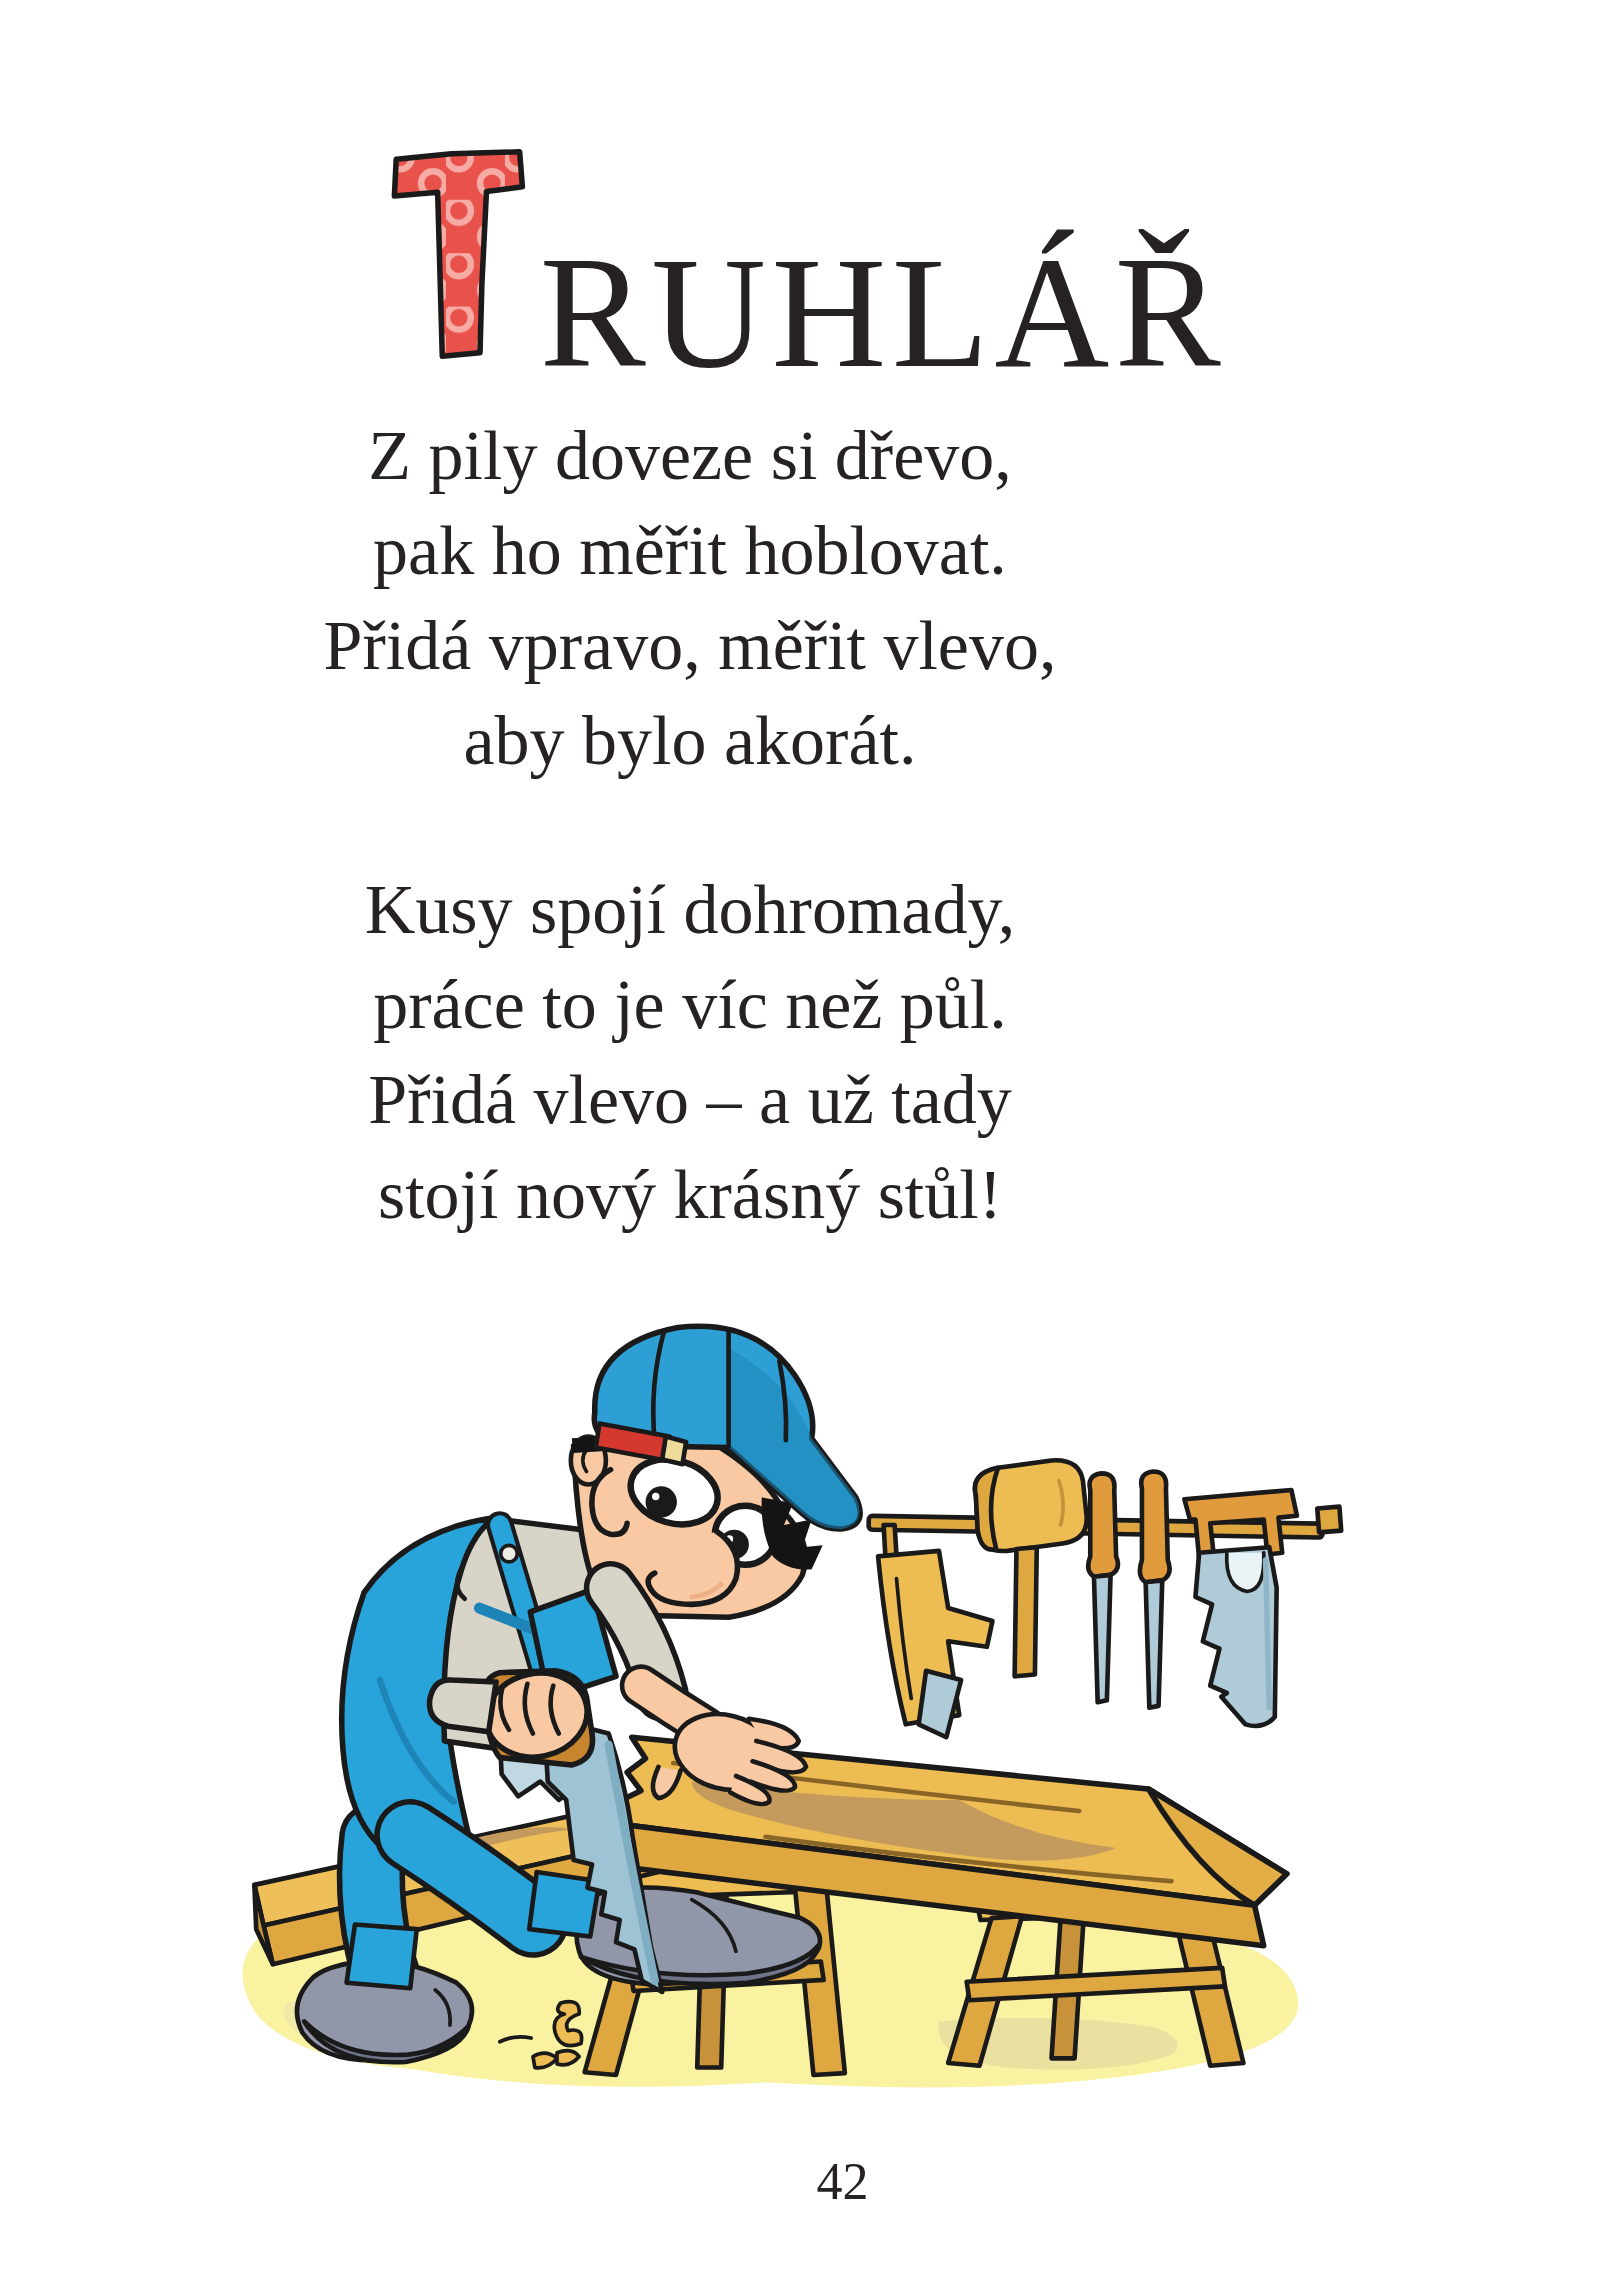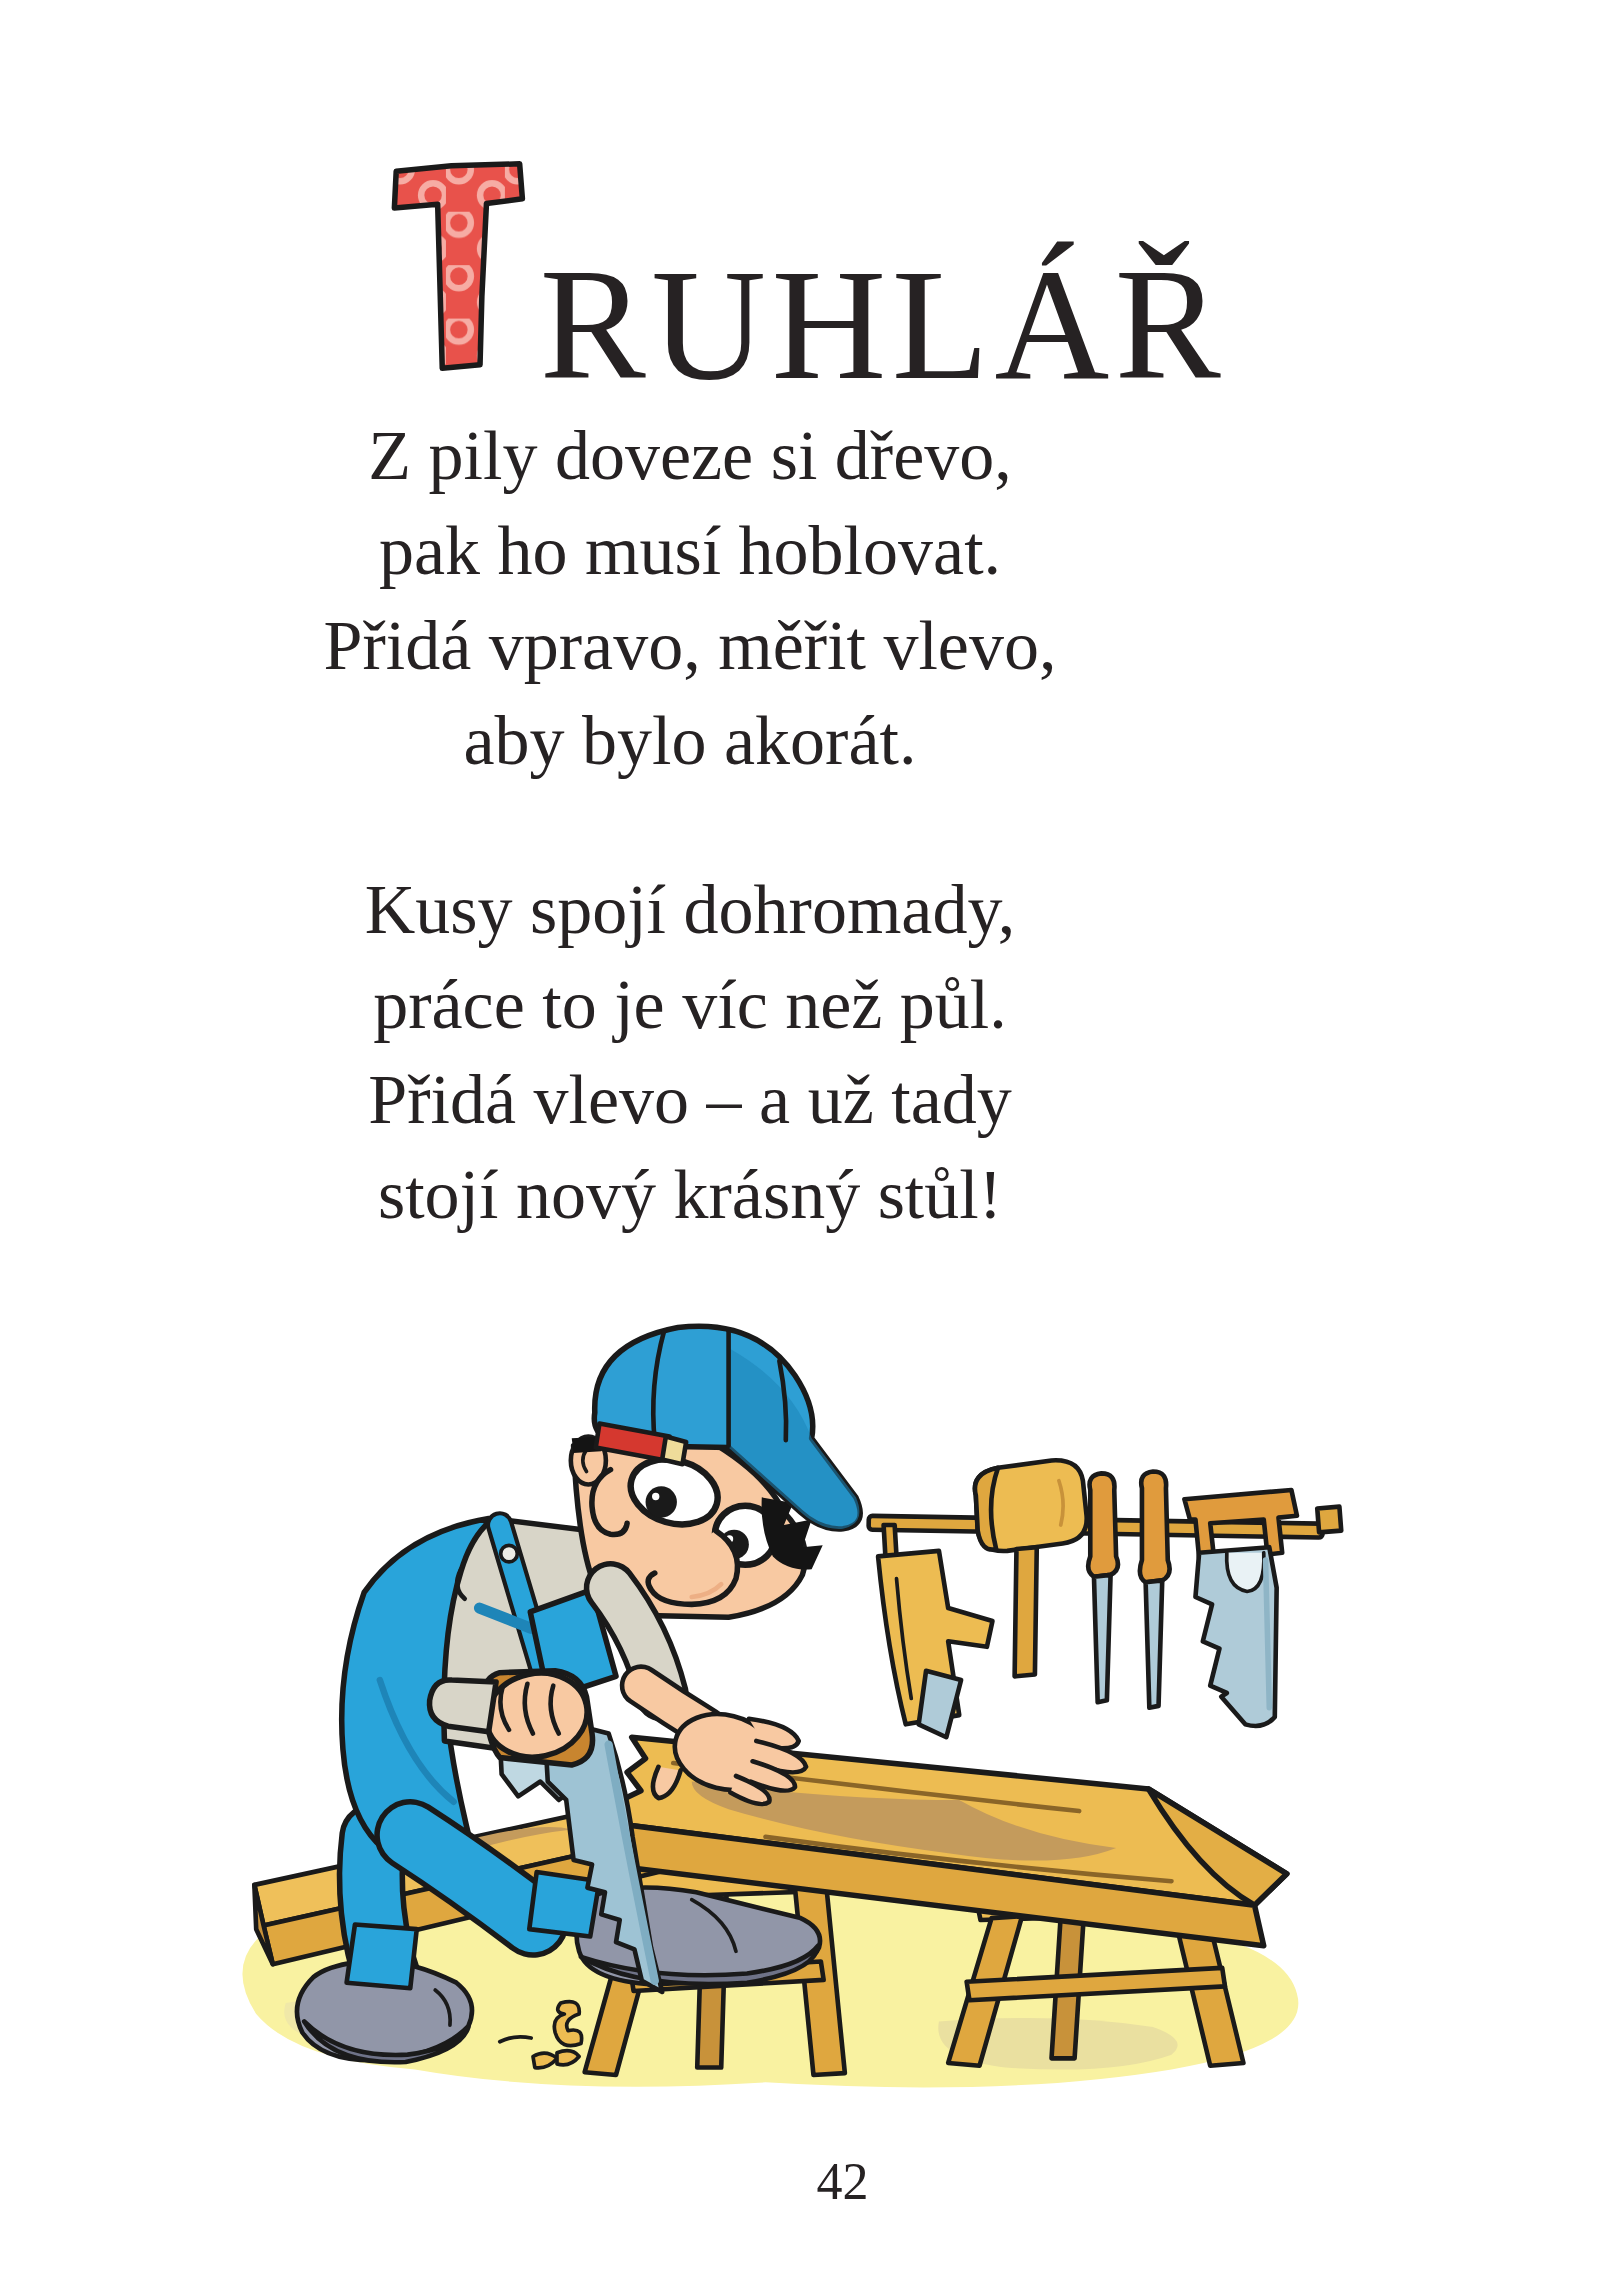--- a/index.html
+++ b/index.html
@@ -2,21 +2,21 @@
 <html style="font-size:14.8px"><head>
 <meta charset="utf-8">
 <style>
   html,body{margin:0;padding:0;background:#ffffff;}
   #page{
     position:relative;width:1613px;height:2289px;background:#ffffff;overflow:hidden;
     font-family:"Liberation Serif","DejaVu Serif",serif;color:#262223;
   }
   
   #title-row{
-    position:absolute;left:0;top:154px;width:1613px;height:222px;
+    position:absolute;left:0;top:142px;width:1613px;height:222px;
     display:flex;justify-content:center;align-items:flex-end;
   }
   #initial-svg{width:140px;height:218px;flex:0 0 auto;margin-right:13px;}
   #title-rest{
     font-size:159px;line-height:1;letter-spacing:5.5px;
     margin-bottom:-28px;font-weight:normal;
   }
   
   .stanza{position:absolute;left:0;width:1380px;text-align:center;}
   #stanza-1{top:408px;}
@@ -41,21 +41,21 @@
         </pattern>
       </defs>
       <path d="M 10 14 L 70 8 L 144 6 L 147 44 L 108 49 L 103 150 L 101 224 L 60 228 L 57 120 L 55 50 L 8 54 Z" fill="#E8524B" stroke="none"></path>
       <path d="M 10 14 L 70 8 L 144 6 L 147 44 L 108 49 L 103 150 L 101 224 L 60 228 L 57 120 L 55 50 L 8 54 Z" fill="url(#rings)" stroke="#1A1A1A" stroke-width="6" stroke-linejoin="round"></path>
     </svg>
     <span id="title-rest">RUHLÁŘ</span>
   </div>
 
   <div id="stanza-1" class="stanza">
     <div class="poem-line">Z pily doveze si dřevo,</div>
-    <div class="poem-line">pak ho musí hoblovat.</div>
+    <div class="poem-line">pak ho měřit hoblovat.</div>
     <div class="poem-line">Přidá vpravo, měřit vlevo,</div>
     <div class="poem-line">aby bylo akorát.</div>
   </div>
   <div id="stanza-2" class="stanza">
     <div class="poem-line">Kusy spojí dohromady,</div>
     <div class="poem-line">práce to je víc než půl.</div>
     <div class="poem-line">Přidá vlevo – a už tady</div>
     <div class="poem-line">stojí nový krásný stůl!</div>
   </div>
 

